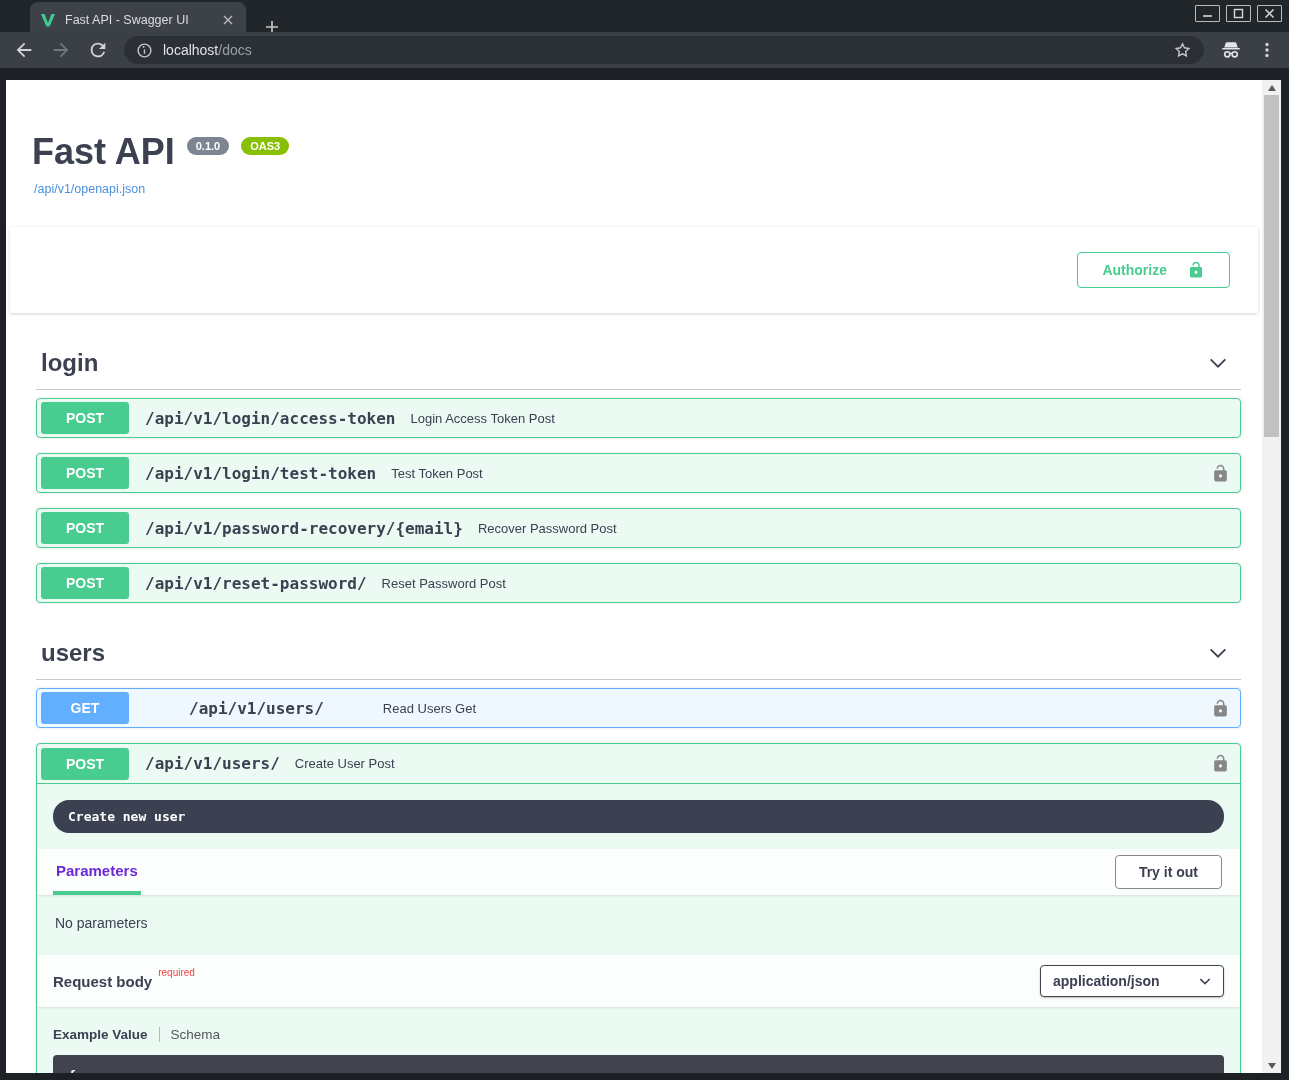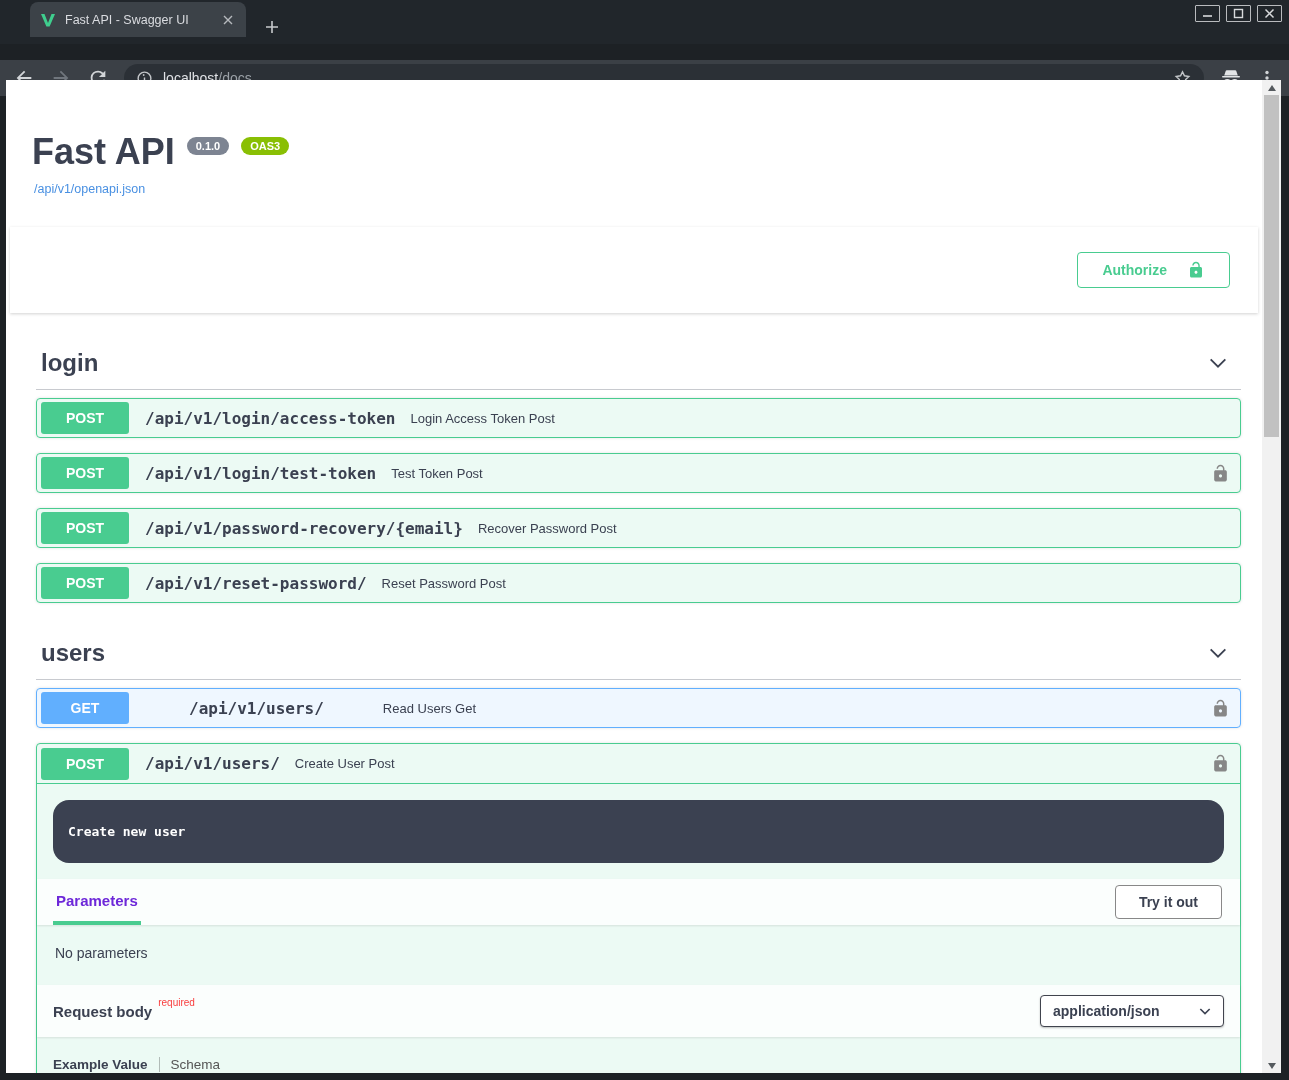--- a/index.html
+++ b/index.html
@@ -13,21 +13,21 @@
          color:#dadce0; font-size:12.5px; }
   .tab-title { flex:1; white-space:nowrap; overflow:hidden; }
   .favicon { width:16px; height:16px; flex:0 0 auto; }
   .tab-close { width:16px; height:16px; display:flex; align-items:center; justify-content:center; color:#b6b9bd; }
   .newtab-btn { position:absolute; left:260px; top:15px; width:24px; height:24px; display:flex;
                 align-items:center; justify-content:center; color:#c7cacd; }
   .win-controls { position:absolute; right:7px; top:5px; display:flex; gap:6px; }
   .win-btn { width:25px; height:17px; border:1px solid #b9bbbe; border-radius:1px; display:flex;
              align-items:center; justify-content:center; color:#d8dadc; background:transparent; }
 
-  .toolbar { position:absolute; top:60px; left:0; right:0; height:36px; background:#3b4046;
+  .toolbar { position:absolute; top:32px; left:0; right:0; height:36px; background:#3b4046;
              display:flex; align-items:center; padding:0 13px; gap:15px; }
   .nav-ic { width:22px; height:22px; color:#d2d5d8; flex:0 0 auto; }
   .nav-ic.disabled { color:#70767d; }
   .omnibox { flex:1; height:28px; background:#2b3036; border-radius:14px; display:flex;
              align-items:center; gap:10px; padding:0 12px; min-width:0; }
   .omni-info { width:17px; height:17px; color:#c3c6c9; flex:0 0 auto; }
   .url { font-size:14px; color:#dfe1e5; white-space:nowrap; }
   .url .path { color:#9aa0a6; }
   .omni-star { margin-left:auto; width:19px; height:19px; color:#c3c6c9; flex:0 0 auto; }
   .incog-ic { width:24px; height:24px; color:#e2e4e6; flex:0 0 auto; }
@@ -71,21 +71,21 @@
              font-weight:bold; font-size:16px; color:#3b4151; }
   .ep-sum { margin-left:15px; font-size:13px; color:#3b4151; }
   .lock-ic { margin-left:auto; width:19px; height:19px; color:#878787; flex:0 0 auto; }
 
   
   .opblock-x { border:1px solid #49cc90; background:rgba(73,204,144,.1); border-radius:4px;
                box-shadow:0 0 3px rgba(0,0,0,.12); }
   .opblock-x .op-summary { display:flex; align-items:center; height:40px; padding:0 10px 0 4px;
                            border-bottom:1px solid #49cc90; }
   .desc-wrap { padding:16px 16px; }
-  .desc-code { background:#3b4151; border-radius:16px; padding:24px 15px; color:#fff;
+  .desc-code { background:#3b4151; border-radius:16px; padding:9px 15px; color:#fff;
                font-family:"DejaVu Sans Mono","Liberation Mono",monospace; font-size:13px; font-weight:bold; }
   .sec-header { display:flex; align-items:stretch; min-height:46px; padding:0 16px;
                 background:rgba(255,255,255,.8); box-shadow:0 1px 2px rgba(0,0,0,.1); }
   .tab-item { display:flex; align-items:center; border-bottom:4px solid #49cc90;
               font-weight:bold; font-size:15px; color:#6d28d9; padding:12px 3px; }
   .tryout-btn { margin:auto 2px auto auto; padding:8px 23px; border:1.5px solid #888;
                 border-radius:4px; background:#fff; color:#3b4151; font-weight:bold; font-size:14px; }
   .no-params { padding:20px 18px 24px; font-size:14px; color:#3b4151; }
   .req-header { display:flex; align-items:center; justify-content:space-between; padding:10px 16px;
                 min-height:52px; background:rgba(255,255,255,.8); box-shadow:0 1px 2px rgba(0,0,0,.1); }

